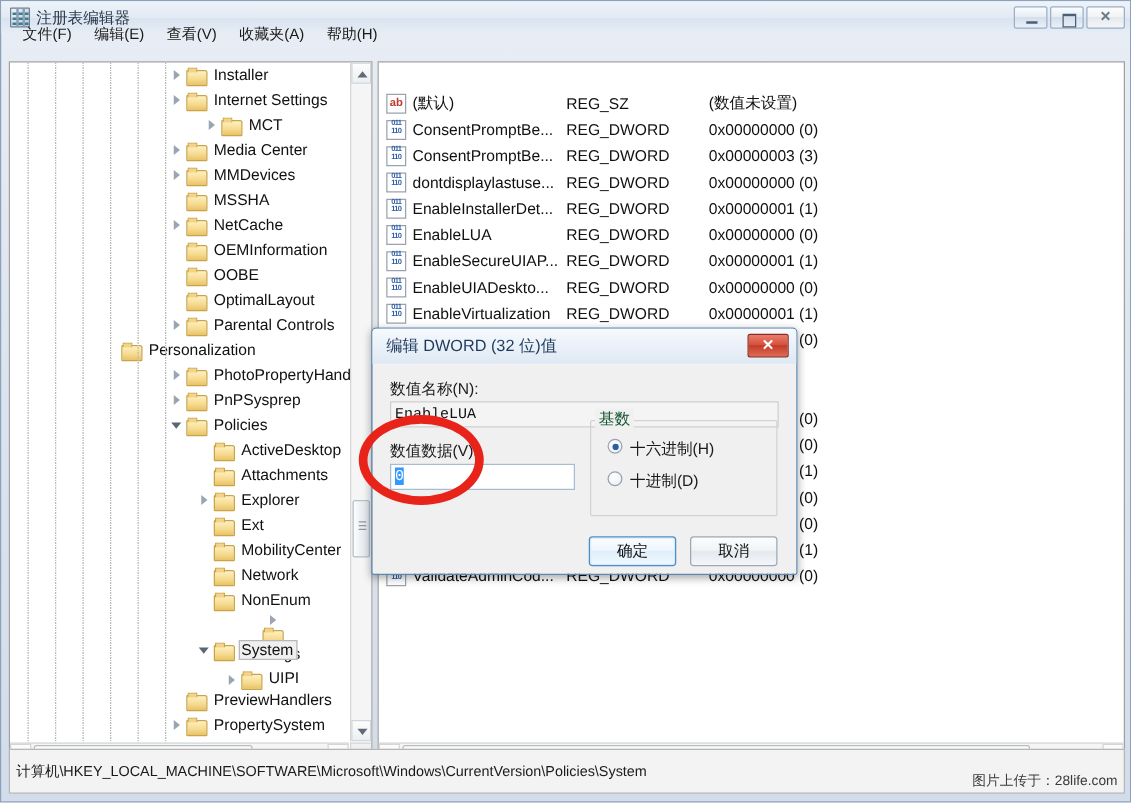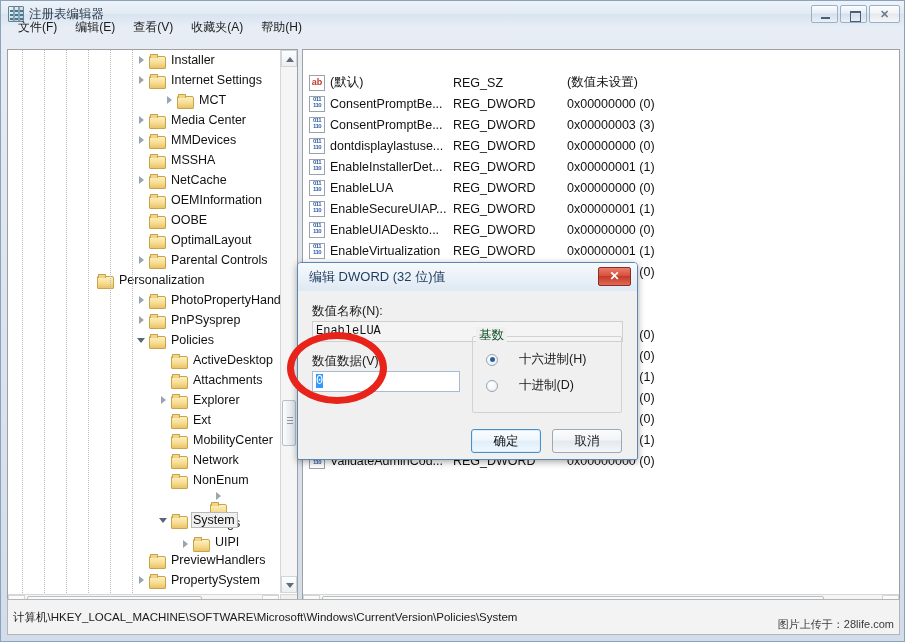--- a/index.html
+++ b/index.html
@@ -300,21 +300,21 @@
   .dlg-input.readonlyish { background:#f4f4f4; border-color:#cfcfcf; }
   .sel-text { background:#3399ff; color:#ffffff; }
   #groupbox {
     position:absolute; left:174px; top:45px; width:150px; height:77px;
     border:1px solid #d2d2d2; border-radius:2px; background:transparent;
   }
   #group-legend {
     position:absolute; left:178px; top:36px; font-size:12.5px; color:#14532d;
     background:#f0f0f0; padding:0 3px; white-space:nowrap;
   }
-  .radio-row { position:absolute; display:flex; align-items:center; white-space:nowrap;gap:15px; }
+  .radio-row { position:absolute; display:flex; align-items:flex-start; white-space:nowrap; }
   .radio {
     width:12px; height:12px; border-radius:50%;
     background: radial-gradient(circle at 40% 35%, #ffffff 0%, #f2f5f8 60%, #dbe2e9 100%);
     border:1px solid #96a4b3; flex:none; margin-right:6px; position:relative;
   }
   .radio.checked:after {
     content:""; position:absolute; left:2.5px; top:2.5px; width:5px; height:5px;
     border-radius:50%; background:#2b5f9e;
   }
   .radio-label { font-size:12.5px; color:#1a1a1a; }

